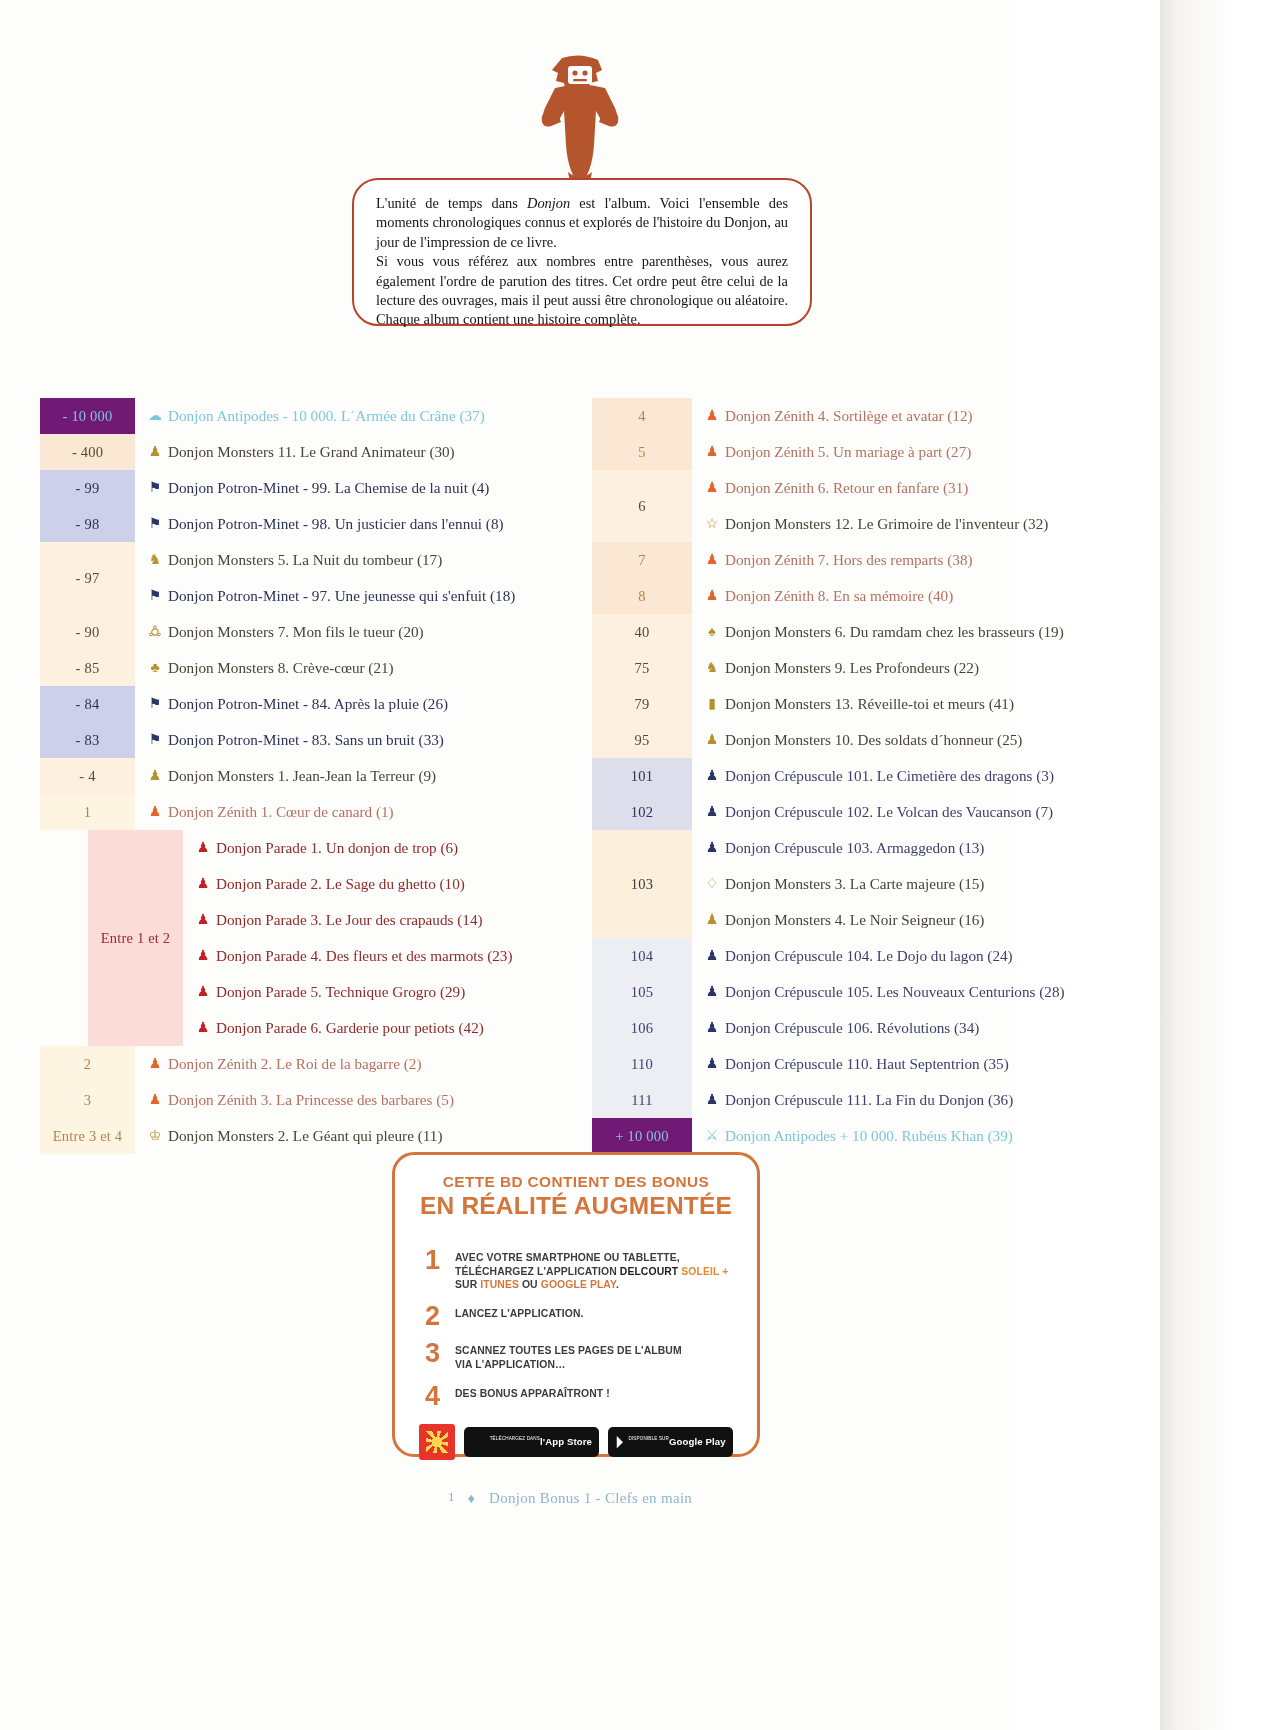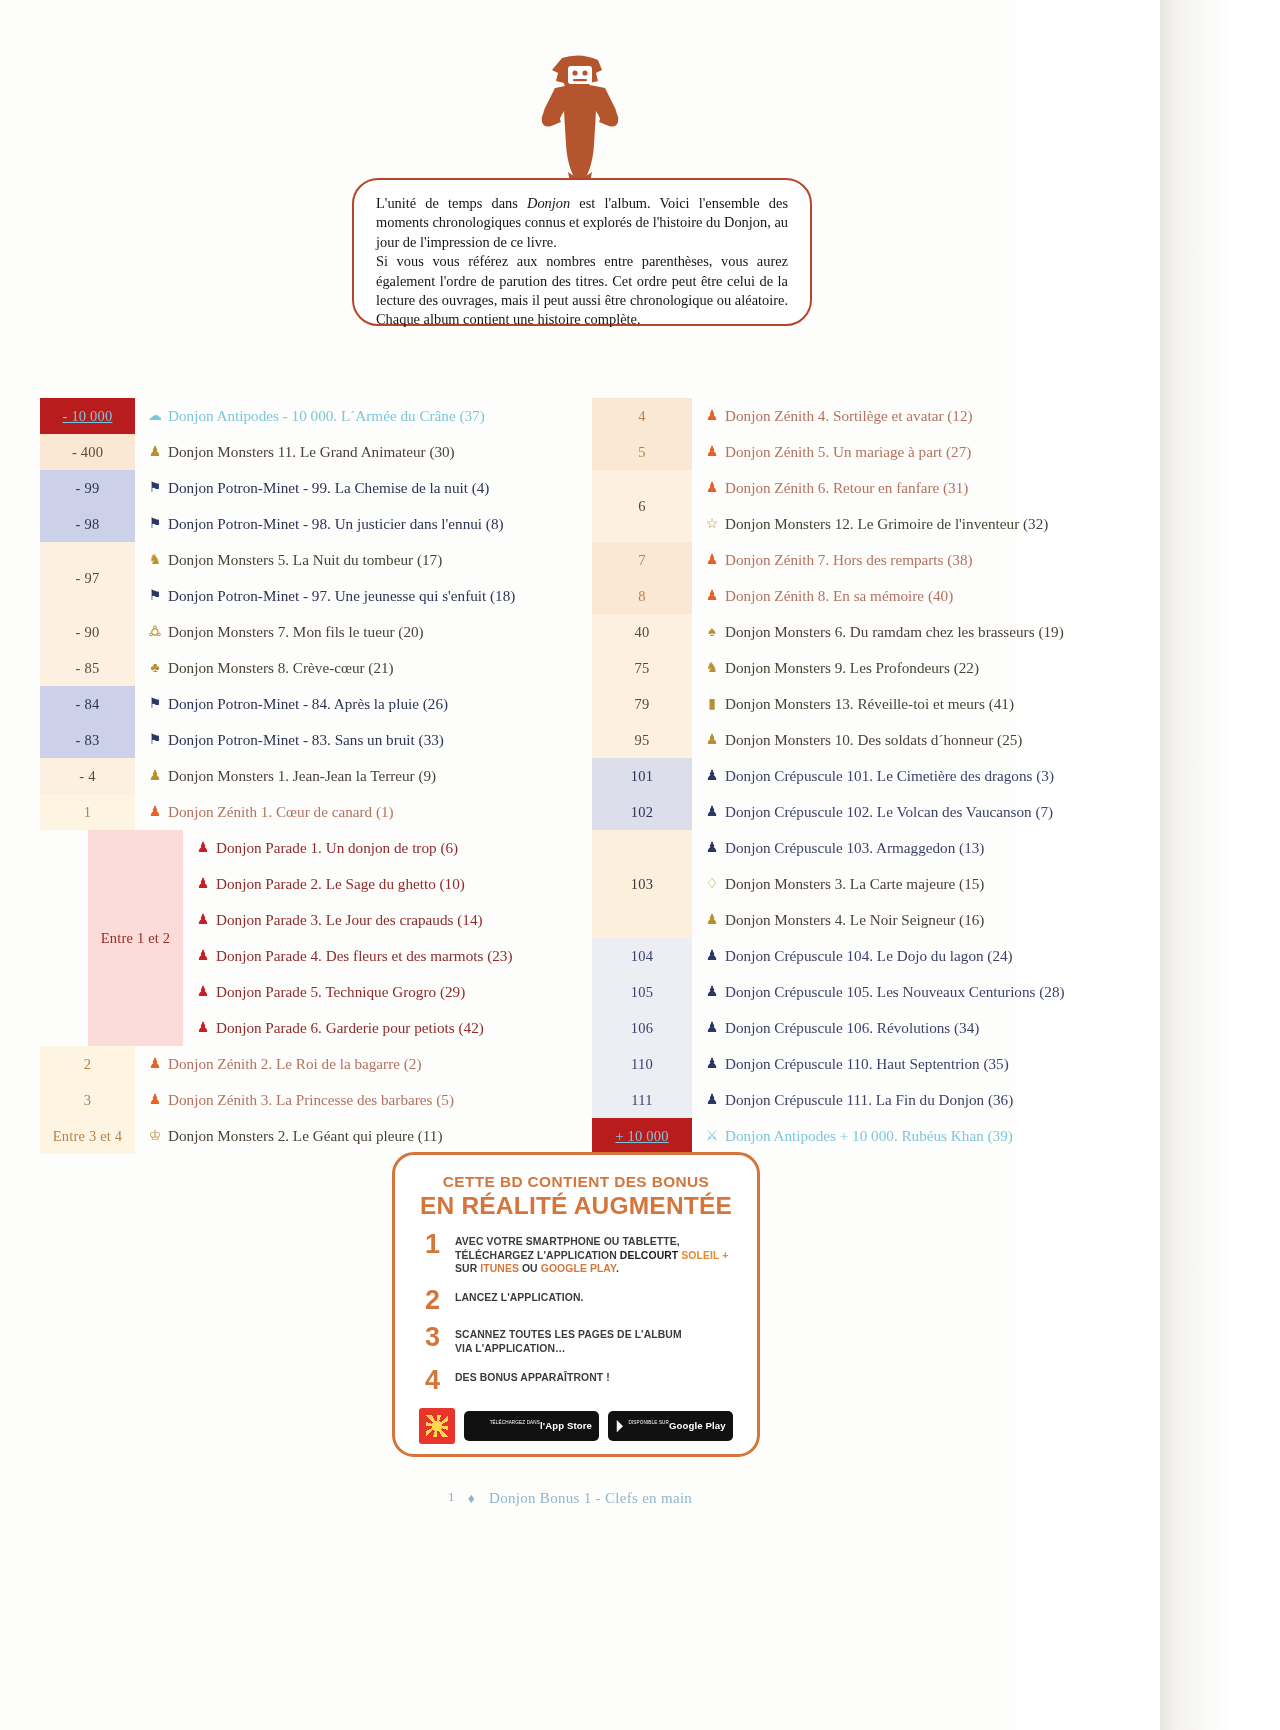--- a/index.html
+++ b/index.html
@@ -109,21 +109,21 @@
     text-align: center;
     font-size: 14px;
     line-height: 1;
     margin-right: 3px;
     display: inline-block;
   }
   .entry .txt { display: inline-block; }
 
   
   .s-antipodes .txt, .s-antipodes .ico { color: #7cc6dd; }
-  .year-antipodes { color: #7cc6dd; background: #b91c1c; text-decoration: underline; }
+  .year-antipodes { color: #7cc6dd; background: #701a75; }
 
   .s-monsters .txt { color: #4a4237; }
   .s-monsters .ico { color: #b8912f; }
   .year-monsters { color: #5a4a33; background: #fbe8d4; }
   .year-monsters-l { color: #5a4a33; background: #fdf0e0; }
 
   .s-potron .txt { color: #2c3356; }
   .s-potron .ico { color: #2b3566; }
   .year-potron { color: #2c3356; background: #ccd0e8; }
 
@@ -163,21 +163,21 @@
     color: #d4763c;
     margin: 4px 0 0 0;
   }
   .ar-title2 {
     text-align: center;
     font-family: "Liberation Sans", sans-serif;
     font-weight: bold;
     font-size: 24.5px;
     letter-spacing: .2px;
     color: #d4763c;
-    margin: 1px 0 12px 0;
+    margin: 1px 0 28px 0;
   }
   .ar-step {
     display: flex;
     align-items: flex-start;
     margin: 0 0 12px 0;
     padding-left: 12px;
   }
   .ar-num {
     flex: 0 0 30px;
     font-family: "Liberation Sans", sans-serif;

